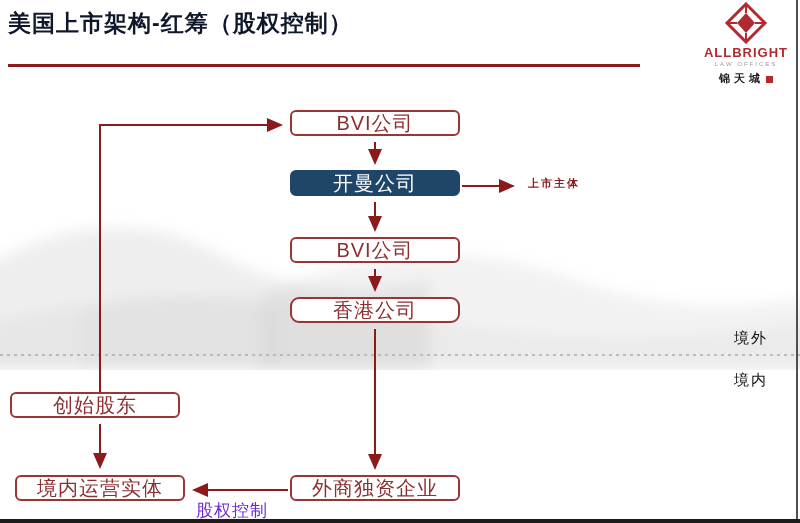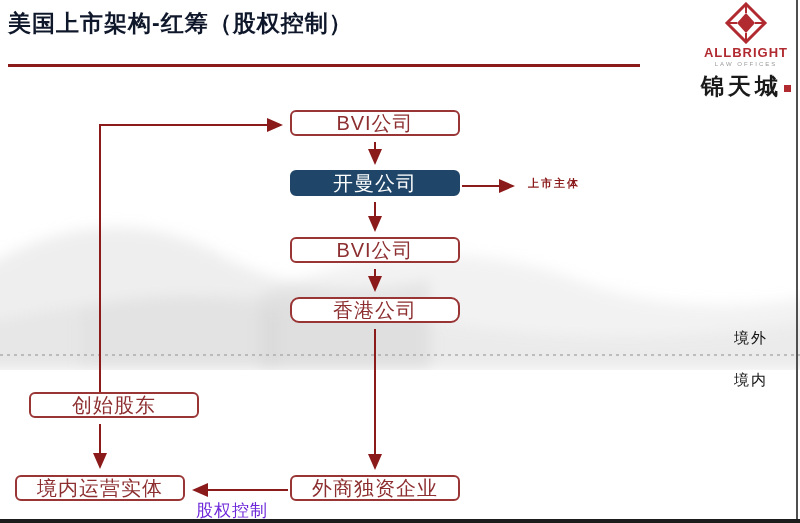--- a/index.html
+++ b/index.html
@@ -14,41 +14,41 @@
   }
   .title-rule{
     position:absolute;left:8px;top:64px;width:632px;height:3px;background:#8b1a1b;
   }
   
   .logo{position:absolute;top:2px;right:2px;width:104px;text-align:center;}
   .logo .diamond{display:block;margin:0 auto;}
   .logo .brand{color:#b02a30;font-weight:bold;font-size:13px;letter-spacing:1px;margin-top:1px;}
   .logo .tagline{color:#9a9a9a;font-size:6px;letter-spacing:2px;margin-top:1px;}
   .logo .cn{
-    font-family:"Liberation Serif",serif;color:#1a1a1a;font-size:23px;
+    font-family:"Liberation Serif",serif;color:#1a1a1a;font-size:11px;
     letter-spacing:4px;margin-top:4px;font-weight:bold;position:relative;
   }
   .logo .seal{
     display:inline-block;width:7px;height:7px;background:#b02a30;margin-left:2px;vertical-align:middle;
   }
   
   .mountains{position:absolute;left:0;top:120px;pointer-events:none;}
   
   .node{
     position:absolute;width:170px;height:26px;box-sizing:border-box;
     border:2px solid #9a3536;border-radius:6px;background:#ffffff;
     color:#8d2f30;font-weight:normal;font-size:20px;
     display:flex;align-items:center;justify-content:center;letter-spacing:1px;
   }
   .node.navy{background:#1f4568;border-color:#1f4568;color:#ffffff;}
   #n-bvi-top{left:290px;top:110px;}
   #n-cayman{left:290px;top:170px;}
   #n-bvi-mid{left:290px;top:237px;}
   #n-hk{left:290px;top:297px;border-radius:9px;}
-  #n-founders{left:29px;top:392px;}
+  #n-founders{left:10px;top:392px;}
   #n-domestic{left:15px;top:475px;}
   #n-wfoe{left:290px;top:475px;}
   
   .lbl-listed{
     position:absolute;left:528px;top:176px;color:#8b1a1b;
     font-weight:bold;font-size:11px;letter-spacing:2px;
   }
   .lbl-offshore{position:absolute;right:32px;top:329px;color:#111;font-size:15px;letter-spacing:2px;}
   .lbl-onshore{position:absolute;right:32px;top:371px;color:#111;font-size:15px;letter-spacing:2px;}
   .lbl-equity{

